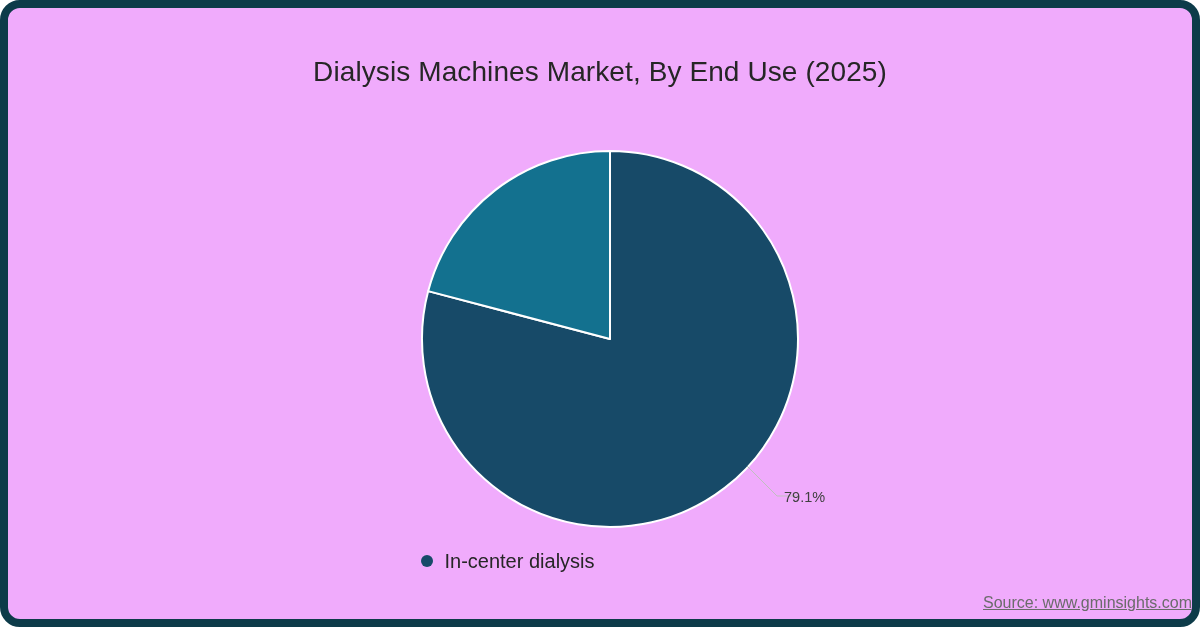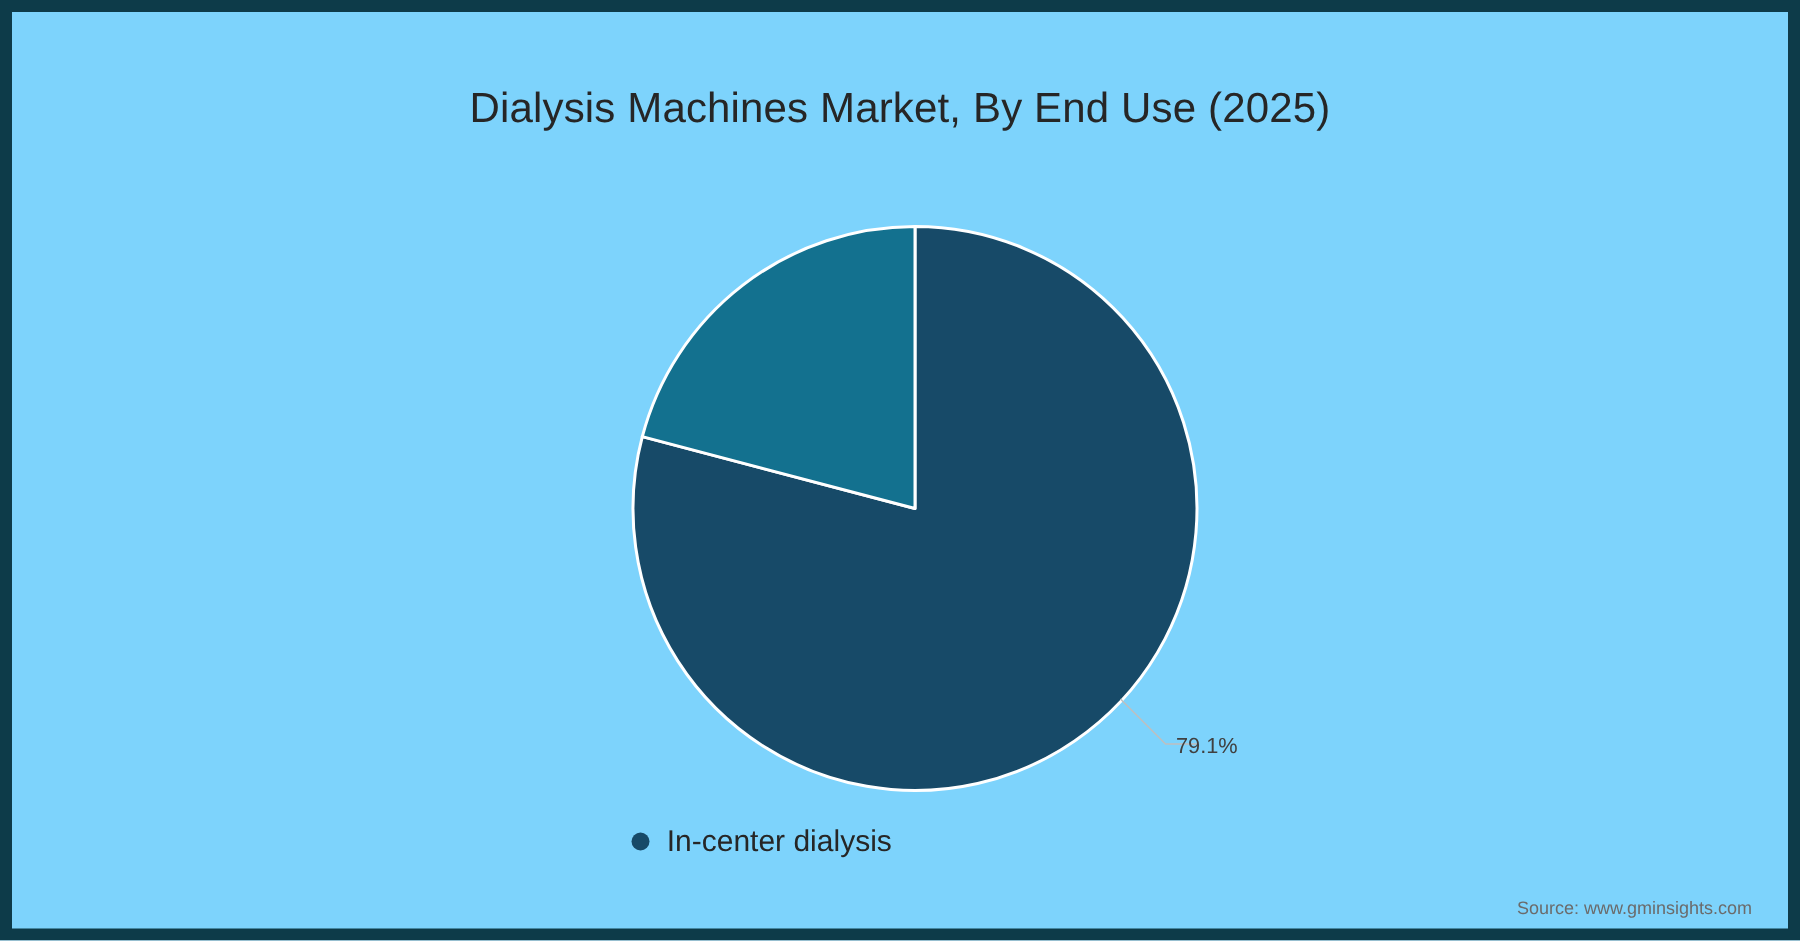--- a/index.html
+++ b/index.html
@@ -84,32 +84,33 @@
   }
   .legend-label {
     font-family: "Liberation Sans", sans-serif;
     font-size: 20px;
     color: #262626;
     white-space: nowrap;
     line-height: 1;
   }
   #source {
     position: absolute;
-    right: 24px;
+    right: 0;
     bottom: 7px;
     font-family: "Liberation Sans", sans-serif;
-    font-size: 12px;
+    font-size: 16px;
     color: #6b6b6b;
     white-space: nowrap;
+    text-decoration: underline;
   }
 </style>
 </head>
 <body>
 
-<div id="page" style="border-color: rgb(13, 59, 73); background: #7dd3fc;">
+<div id="page" style="border-color: rgb(13, 59, 73); background: #f0abfc; border-radius: 20px;">
 
   <div id="chart-title" style="color: rgb(38, 38, 38);">Dialysis Machines Market, By End Use (2025)</div>
 
   <div id="pie-wrap">
     <svg id="pie-svg" width="1184" height="611" viewBox="0 0 1184 611">
       <g id="slices">
           <path d="M 602 300 L 602.00 112.00 A 188 188 0 1 1 420.20 252.10 Z" fill="#174a68" class="slice-path"></path>
           <path d="M 602 300 L 420.20 252.10 A 188 188 0 0 1 602.00 112.00 Z" fill="#13718f" class="slice-path"></path>
         </g>
       <g>

